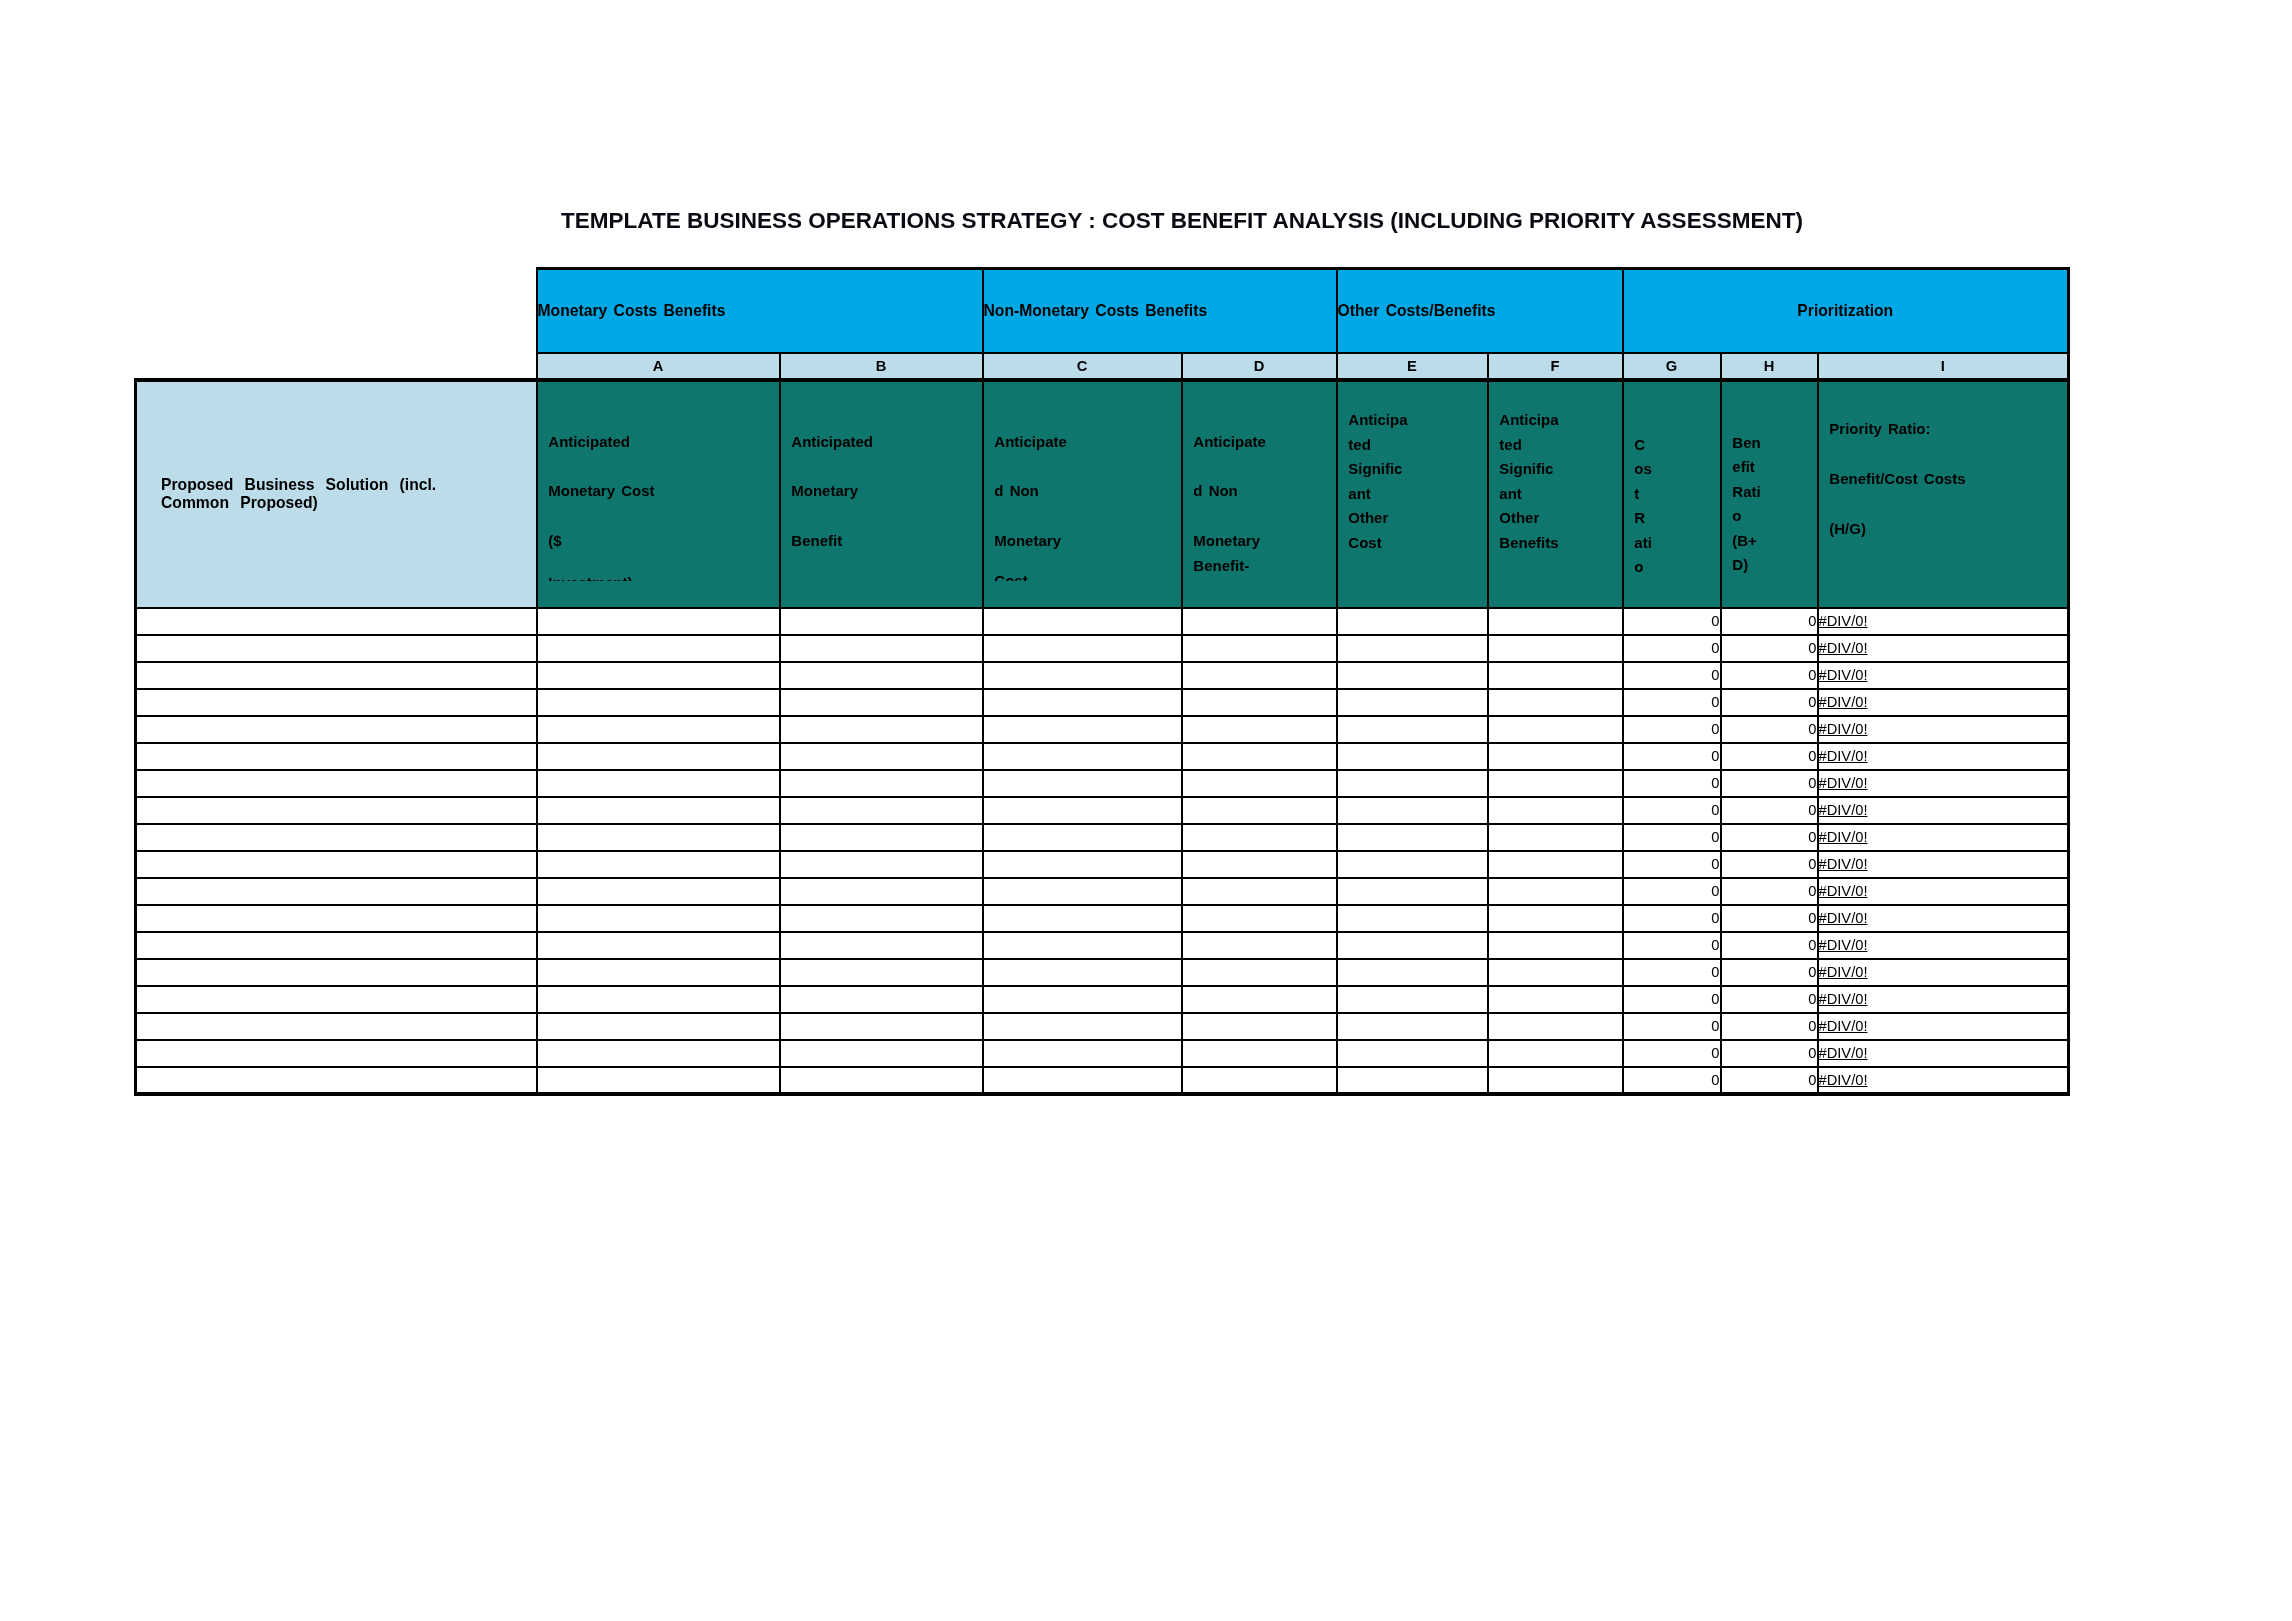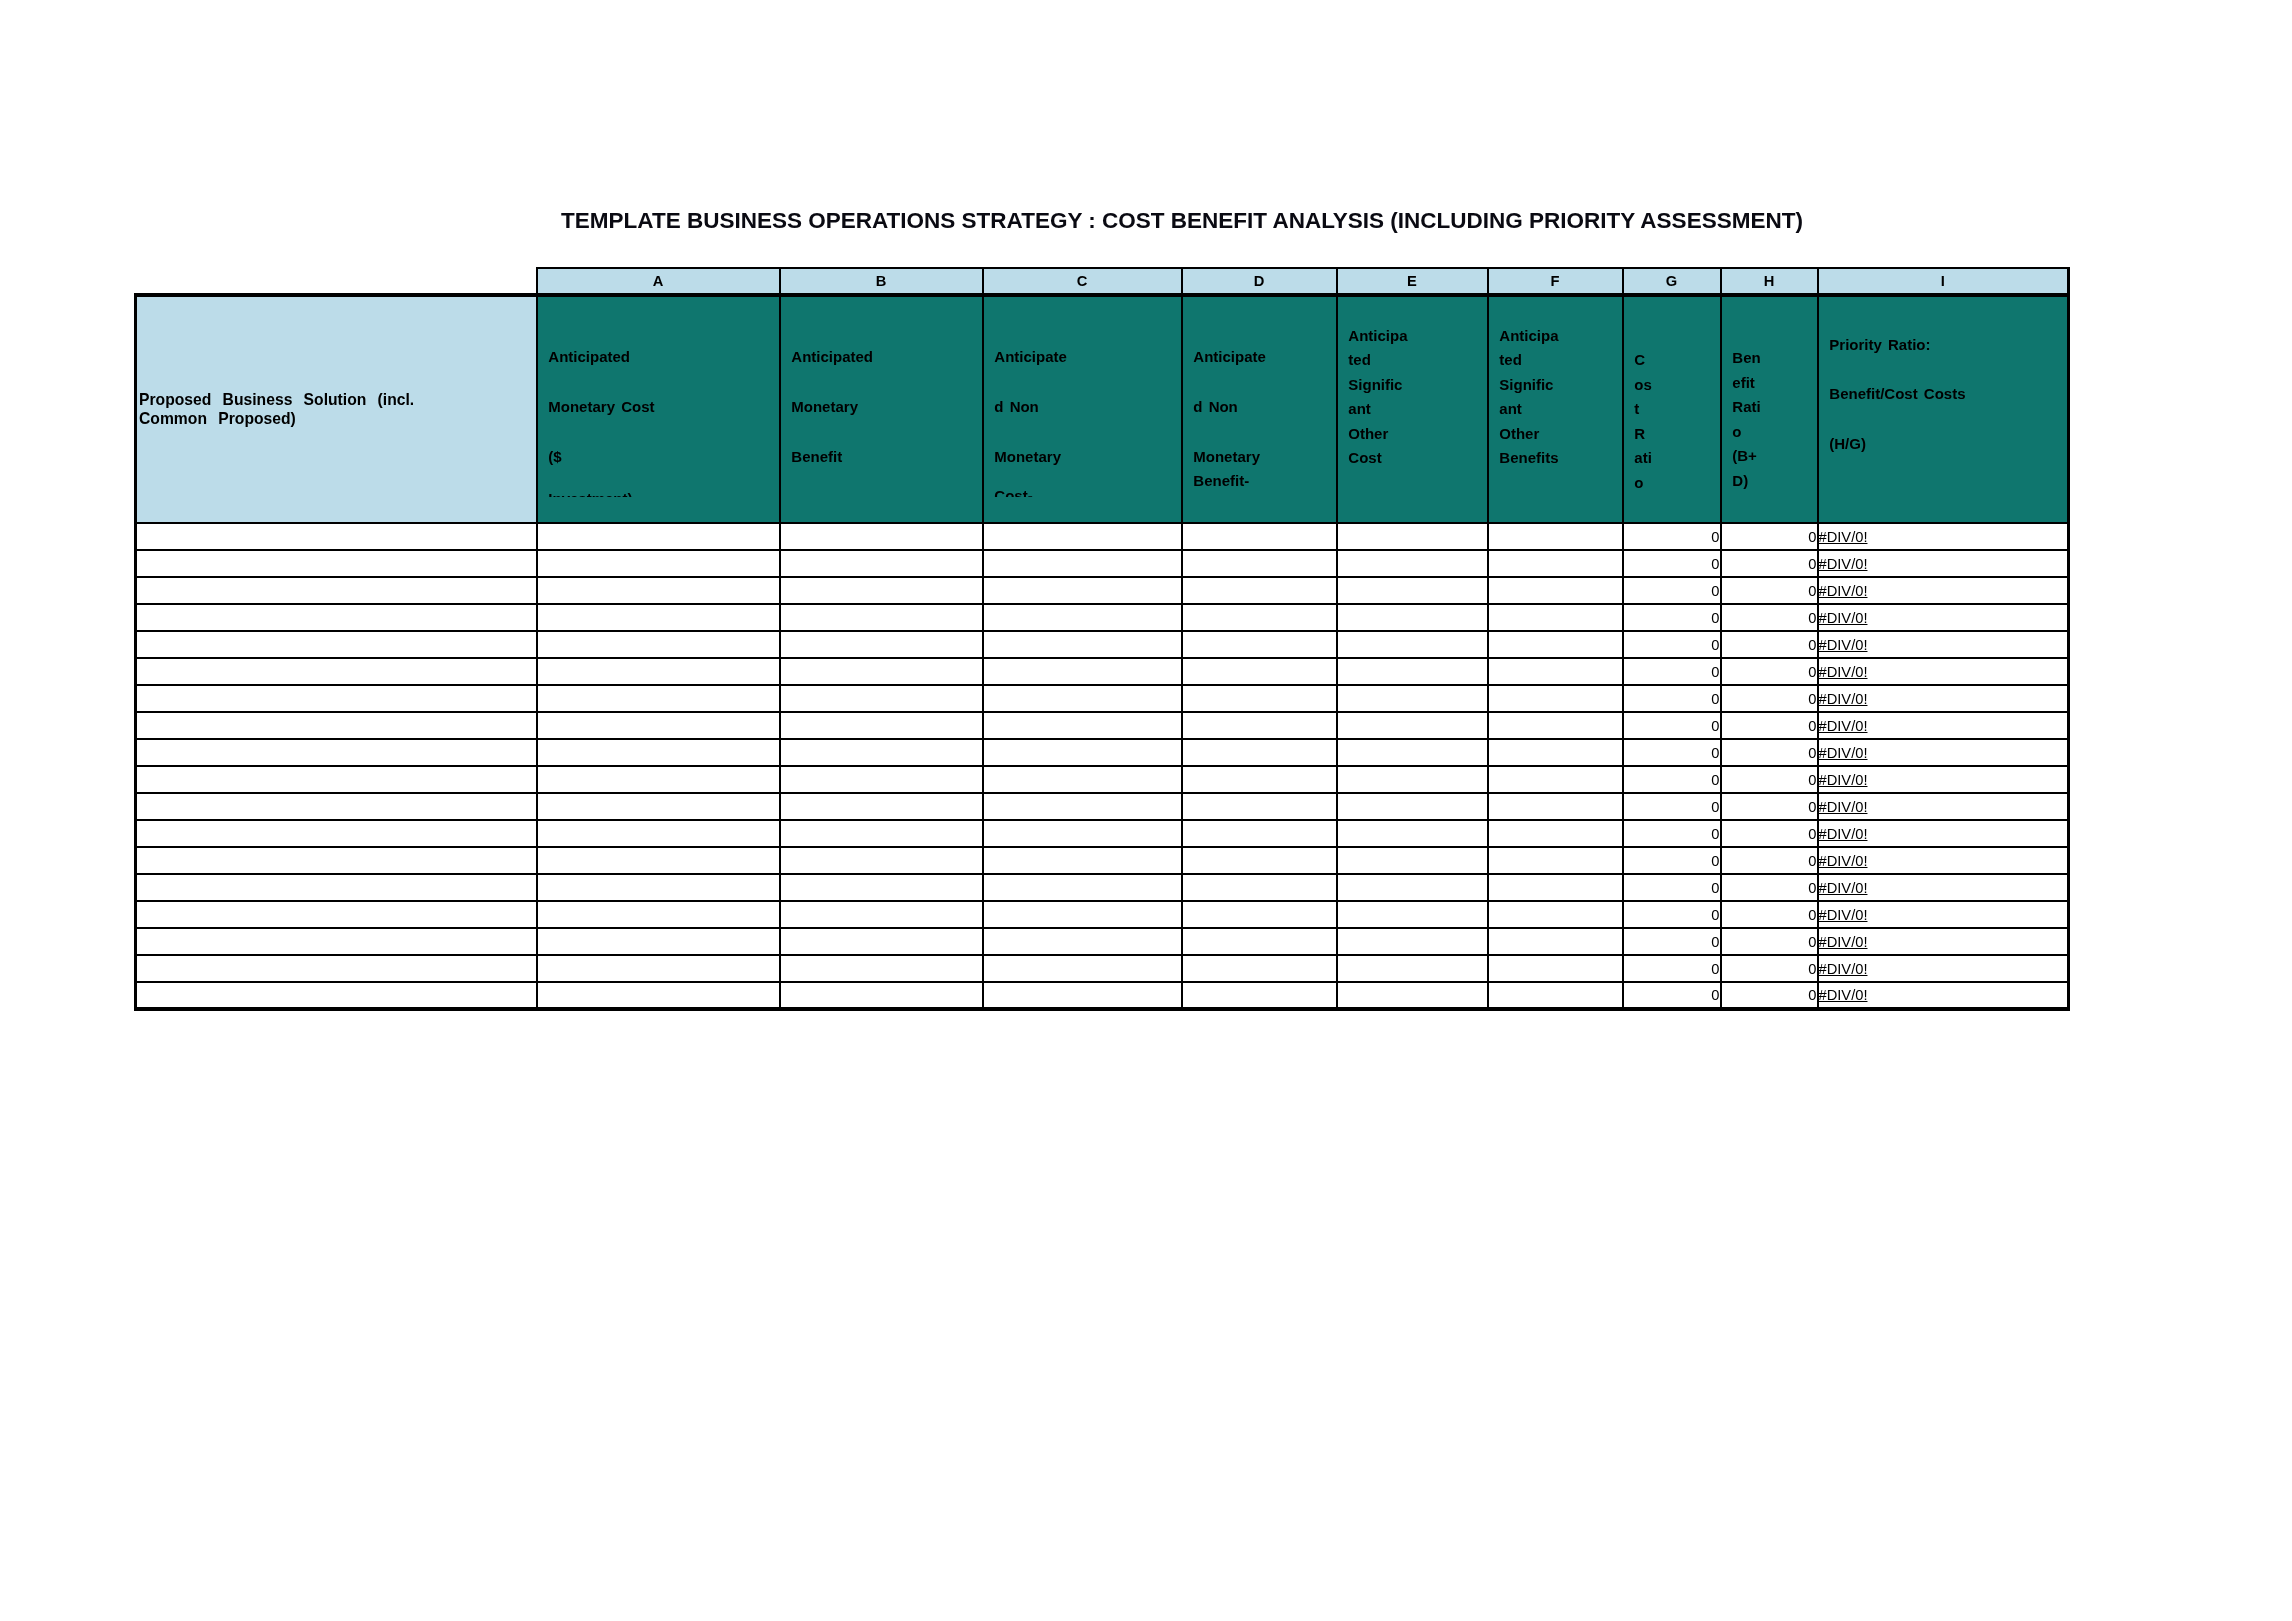--- a/index.html
+++ b/index.html
@@ -26,21 +26,21 @@
   .grp.ctr { text-align:center; padding-left:0; }
   tr.grow { height:84px; }
 
   .letter { background:#bcdce9; text-align:center; font-weight:bold; font-size:14.7px; }
   tr.lrow { height:27.4px; }
 
   tr.drow { height:180px; }
   .desc { background:#0f766e; vertical-align:top; font-weight:bold; font-size:15px; word-spacing:2px; }
   .desc .inner { height:174px; overflow:hidden; padding-left:10.8px; }
   .rowhead { background:#bcdce9; vertical-align:middle; font-weight:bold; font-size:15.7px; }
-  .rowhead .inner { padding-left:2px; padding-right:7.8px; word-spacing:6.9px; line-height:29px; }
+  .rowhead .inner { padding-left:24px; padding-right:7.8px; word-spacing:6.9px; line-height:29px; }
 
   .ln { line-height:18.6px; }
   .wide .ln { margin-top:31px; }
   .wide .ln:first-child { margin-top:25.5px; }
   .ca .ln:nth-child(4) { margin-top:23.5px; }
   .cc .ln:nth-child(4) { margin-top:21px; }
   .cd .ln:nth-child(4) { margin-top:6px; }
   .ci .ln { margin-top:31px; }
   .ci .ln:first-child { margin-top:13px; }
   .tight .ln { line-height:24.5px; margin-top:0; }
@@ -68,20 +68,27 @@
         <col style="width:199px">
       <col style="width:155px">
         <col style="width:151px">
         <col style="width:135px">
         <col style="width:98px">
       <col style="width:97px">
         <col style="width:251px">
     </colgroup>
 
     <tbody>
+        <tr class="grow">
+      <td class="nb"></td>
+      <td class="b grp ot" colspan="2">Monetary Costs Benefits</td>
+      <td class="b grp ot" colspan="2">Non-Monetary Costs Benefits</td>
+      <td class="b grp ot" colspan="2">Other Costs/Benefits</td>
+      <td class="b grp ctr ot or" colspan="3">Prioritization</td>
+    </tr>
 
     <tr class="lrow">
       <td class="nb"></td>
       <td class="b letter">A</td>
       <td class="b letter">B</td>
       <td class="b letter">C</td>
       <td class="b letter">D</td>
       <td class="b letter">E</td>
       <td class="b letter">F</td>
       <td class="b letter">G</td>

